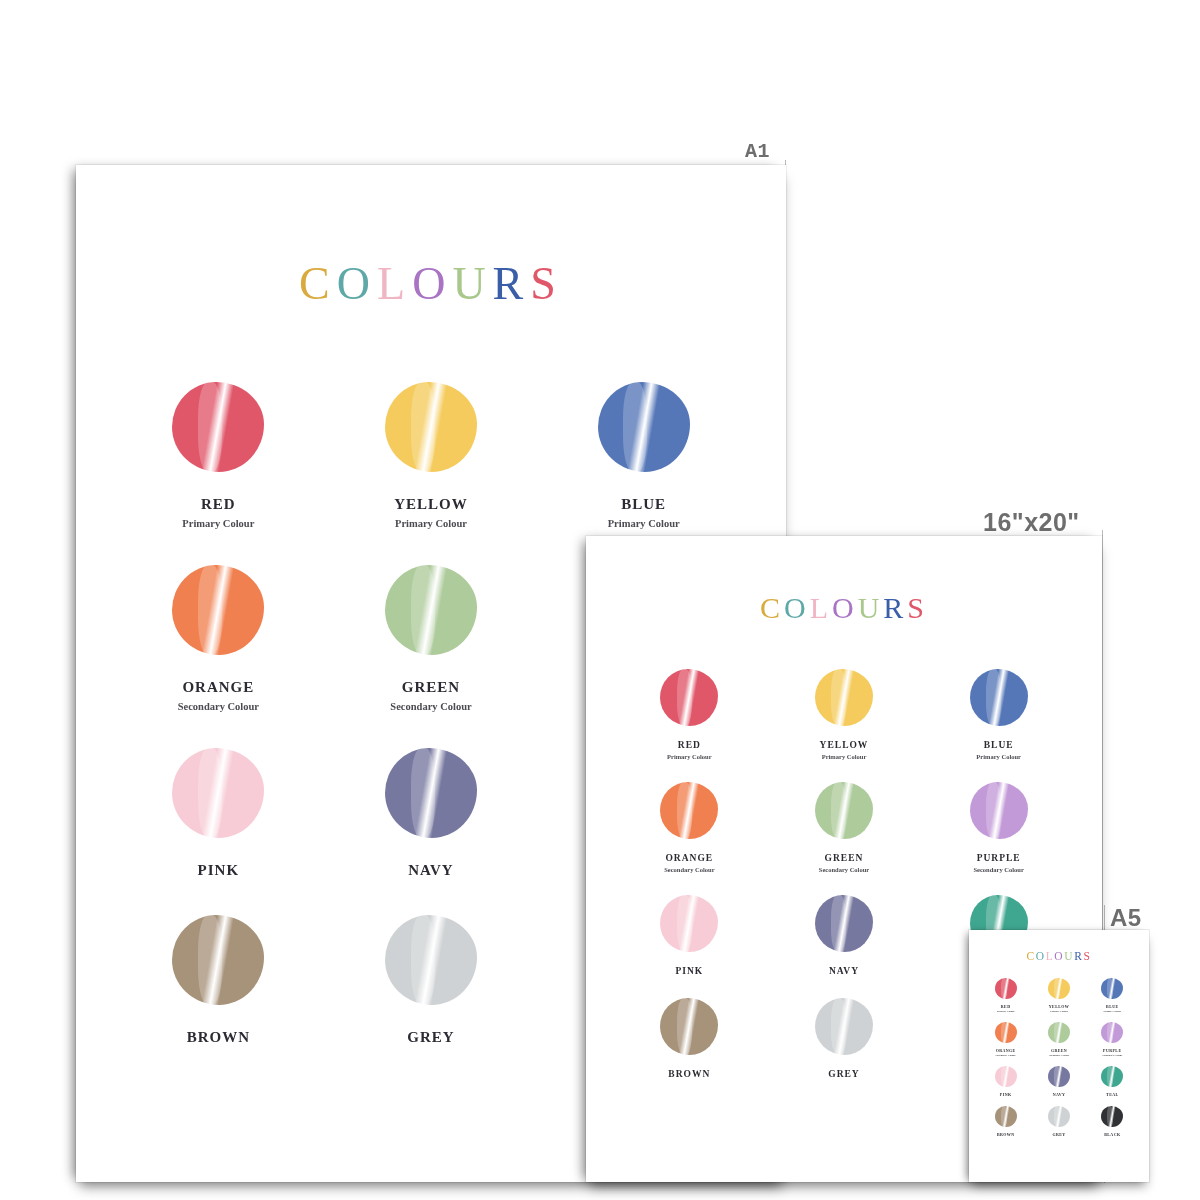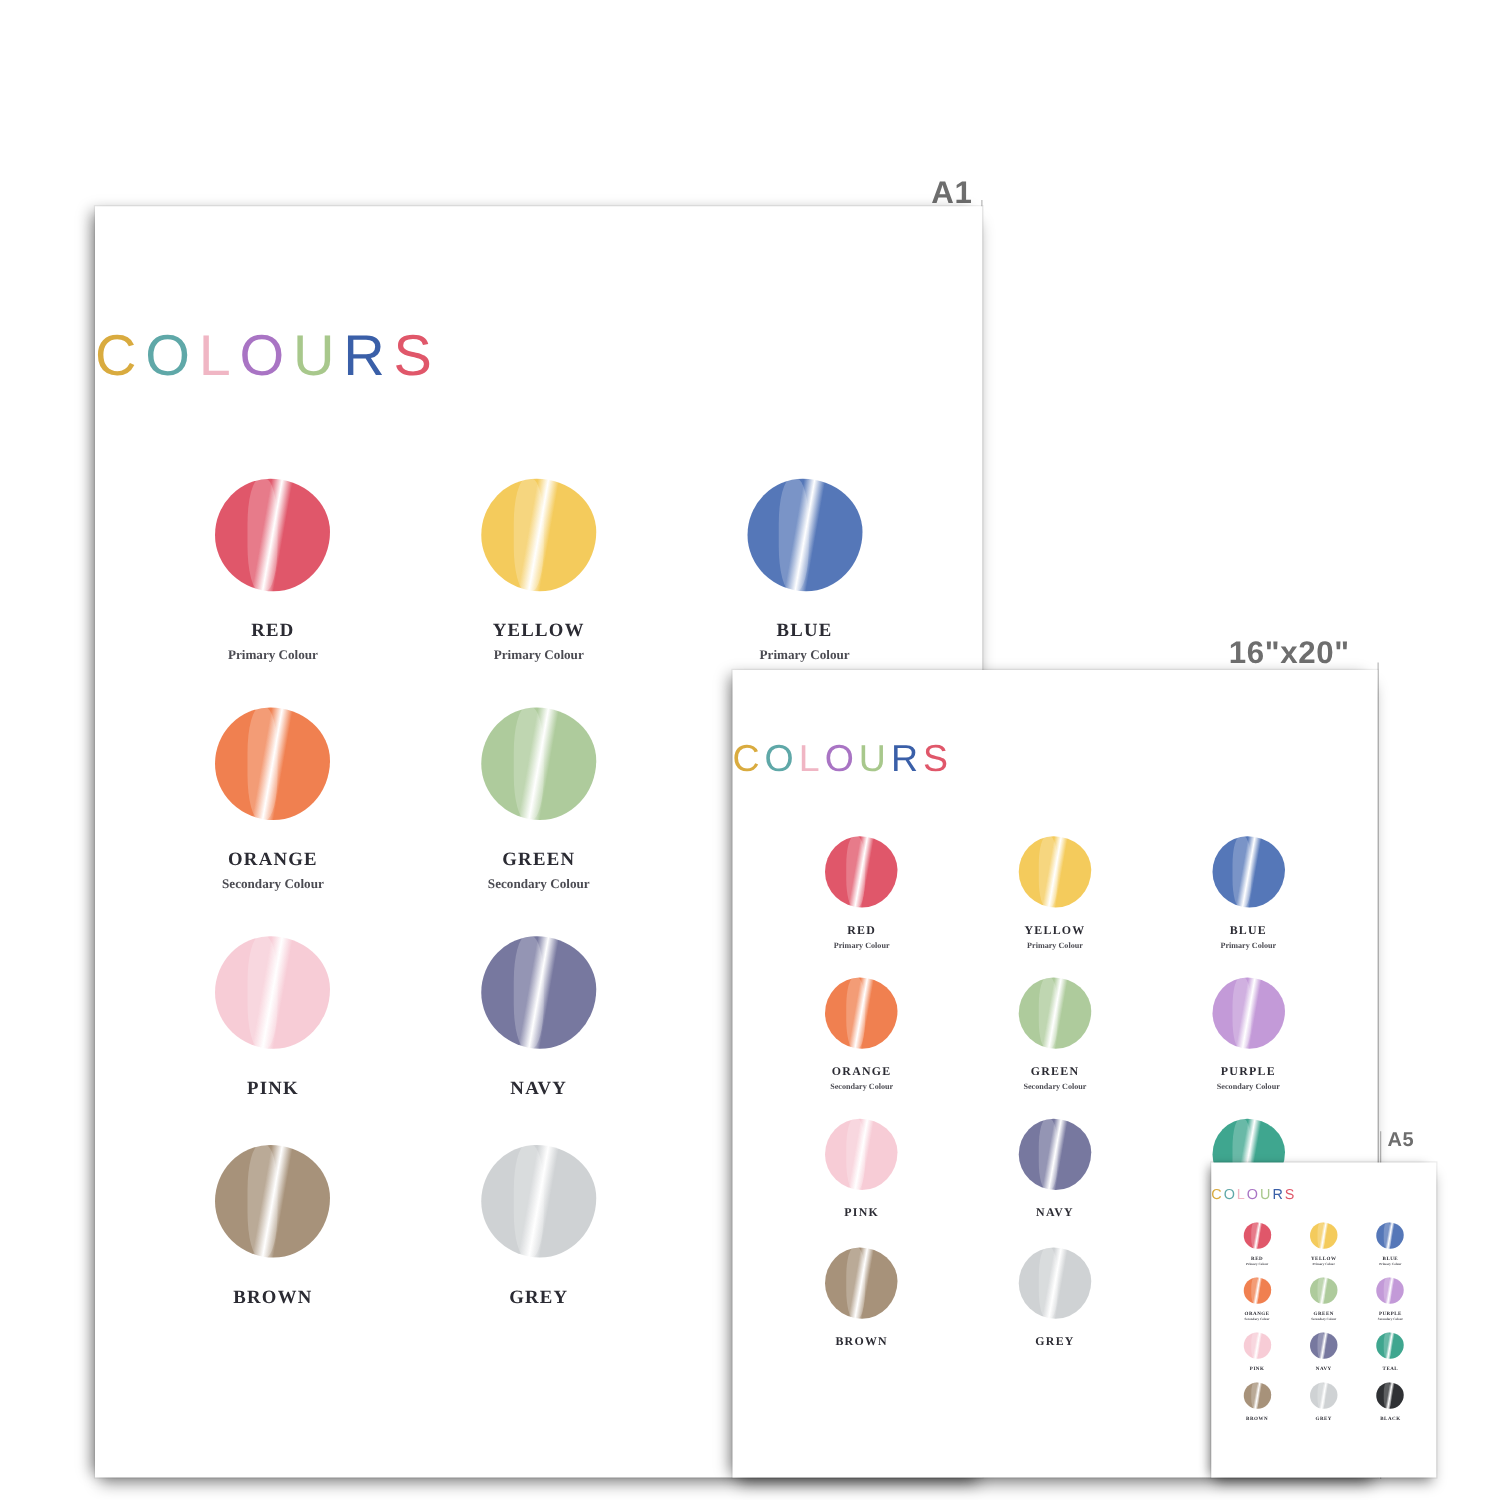--- a/index.html
+++ b/index.html
@@ -53,21 +53,22 @@
     box-shadow:-5px 0 8px -3px rgba(0,0,0,.38),
                 0 7px 10px -3px rgba(0,0,0,.40),
                 0 0 0 1px rgba(0,0,0,.07);
     z-index:3;
   }
 
   
   .sheet-inner{position:absolute;left:0;top:0;width:100%;height:100%;}
 
   .poster-title{
-    font-family:Liberation Sans, sans-serif;
+    text-align:center;
+    font-family:Liberation Serif, serif;
     font-weight:400;
     white-space:nowrap;
   }
   .poster-title span{display:inline-block;}
 
   .swatch-grid{
     display:grid;
     justify-items:center;
   }
   .swatch-cell{
@@ -134,27 +135,27 @@
   .poster-a5 .blob{width:22px;height:21px;}
   .poster-a5 .sw-name{font-size:4px;margin-top:5px;letter-spacing:.4px;}
   .poster-a5 .sw-sub{font-size:2.6px;margin-top:1px;}
 </style>
 </head>
 <body>
 
 <div id="stage">
 
   <div class="tick-line" style="left:785px;top:160px;height:378px;"></div>
-  <div class="size-label" style="left:745px;top:140px;font-size:25px;">A1</div>
+  <div class="size-label" style="left:745px;top:140px;font-size:20px;font-family:Liberation Mono, monospace;">A1</div>
 
   <div class="tick-line" style="left:1102px;top:530px;height:402px;"></div>
   <div class="size-label" style="left:983px;top:508px;font-size:25px;">16"x20"</div>
 
   <div class="tick-line" style="left:1104px;top:905px;height:278px;"></div>
-  <div class="size-label" style="left:1110px;top:904px;font-size:16px;">A5</div>
+  <div class="size-label" style="left:1110px;top:904px;font-size:24px;">A5</div>
 
   <div class="poster poster-a1">
     <div class="sheet-inner">
       <div class="poster-title"><span style="color: rgb(217, 171, 63);">C</span><span style="color: rgb(95, 168, 168);">O</span><span style="color: rgb(240, 182, 196);">L</span><span style="color: rgb(169, 116, 196);">O</span><span style="color: rgb(168, 200, 140);">U</span><span style="color: rgb(58, 95, 168);">R</span><span style="color: rgb(224, 87, 106);">S</span></div>
       <div class="swatch-grid">
           <div class="swatch-cell">
             <div class="blob" style="background: linear-gradient(100deg, rgb(224, 87, 106) 0%, rgb(224, 87, 106) 42%, rgba(255, 255, 255, 0.18) 50%, rgb(224, 87, 106) 58%, rgb(224, 87, 106) 100%);"></div>
             <div class="sw-name">RED</div>
             <div class="sw-sub">Primary Colour</div>
           </div>

